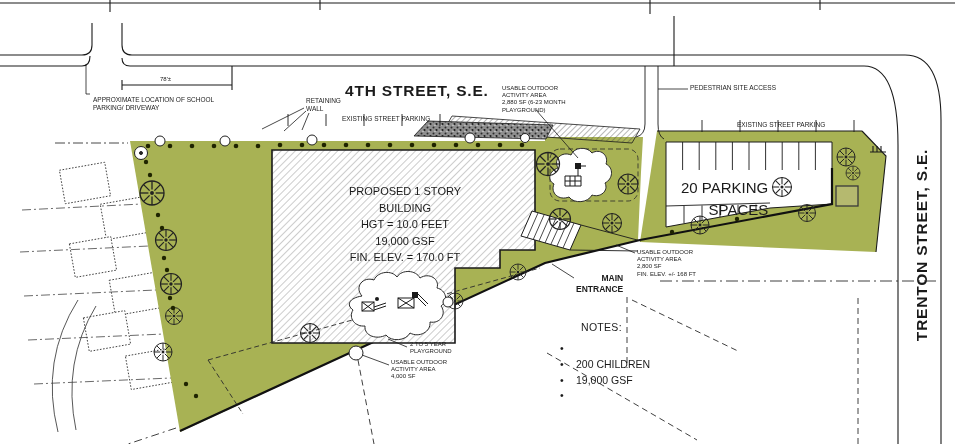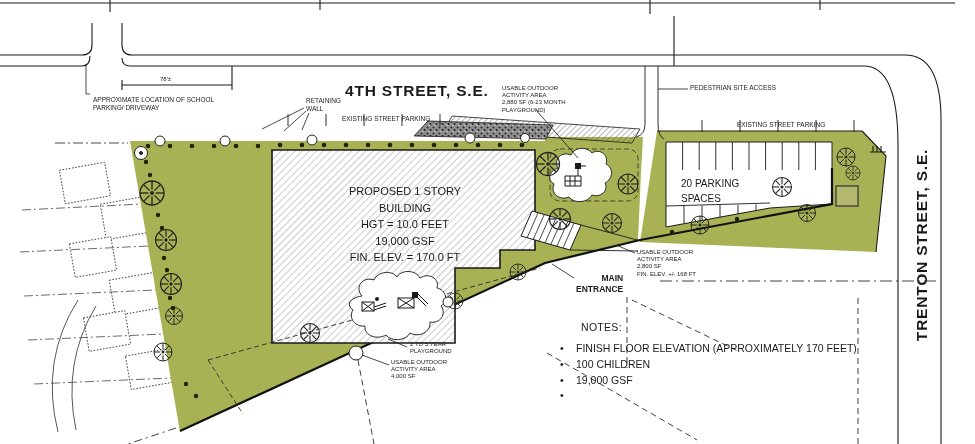--- a/index.html
+++ b/index.html
@@ -6,21 +6,21 @@
   html,body{margin:0;padding:0;background:#fff;}
   .canvas{position:relative;width:955px;height:444px;background:#fff;overflow:hidden;
           font-family:"Liberation Sans",sans-serif;color:var(--ink);}
   .canvas > svg{position:absolute;left:0;top:0;}
   .lbl{position:absolute;white-space:pre-line;line-height:1.2;color:#1b1b1b;}
   .tiny{font-size:6.5px;letter-spacing:0;}
   .street-title{font-size:15.5px;font-weight:bold;letter-spacing:.8px;white-space:nowrap;}
   .trenton-wrap{position:absolute;left:807px;top:236px;width:230px;height:18px;
                 transform:rotate(-90deg);transform-origin:center;text-align:center;}
   .bldg{font-size:11px;text-align:center;line-height:1.5;width:140px;}
-  .parking-lbl{font-size:10px;line-height:1.45;}
+  .parking-lbl{font-size:15px;line-height:1.45;text-align:right;}
   .entrance{font-size:8.5px;font-weight:bold;line-height:1.3;}
   .notes-title{font-size:10.5px;letter-spacing:.3px;}
   .notes-list{position:absolute;left:560px;top:343px;width:400px;}
   .note{display:flex;gap:9px;font-size:10.5px;line-height:1.12;margin-bottom:4px;}
   .note .b{width:7px;flex:none;}
   .note span{white-space:pre-line;}
 </style>
 </head>
 <body>
 
@@ -272,25 +272,24 @@
 ACTIVITY AREA
 4,000 SF</div>
 <div class="trenton-wrap">
   <span class="street-title">TRENTON STREET, S.E.</span>
 </div>
 
 <div class="lbl notes-title" style="left:557px;top:321px;padding-left:24px;">NOTES:</div>
 <div class="notes-list">
   <div class="note">
     <span class="b">•</span>
-    <span>FINISH FLOOR ELEVATION (APPROXIMATELY 170 FEET)</span>
-  </div>
-  <div class="note">
-    <span class="b">•</span>
-    <span>100 CHILDREN</span>
+  </div>
+  <div class="note">
+    <span class="b">•</span>
+    <span>200 CHILDREN</span>
   </div>
   <div class="note">
     <span class="b">•</span>
     <span>19,000 GSF</span>
   </div>
   <div class="note">
     <span class="b">•</span>
   </div>
 </div>
 

